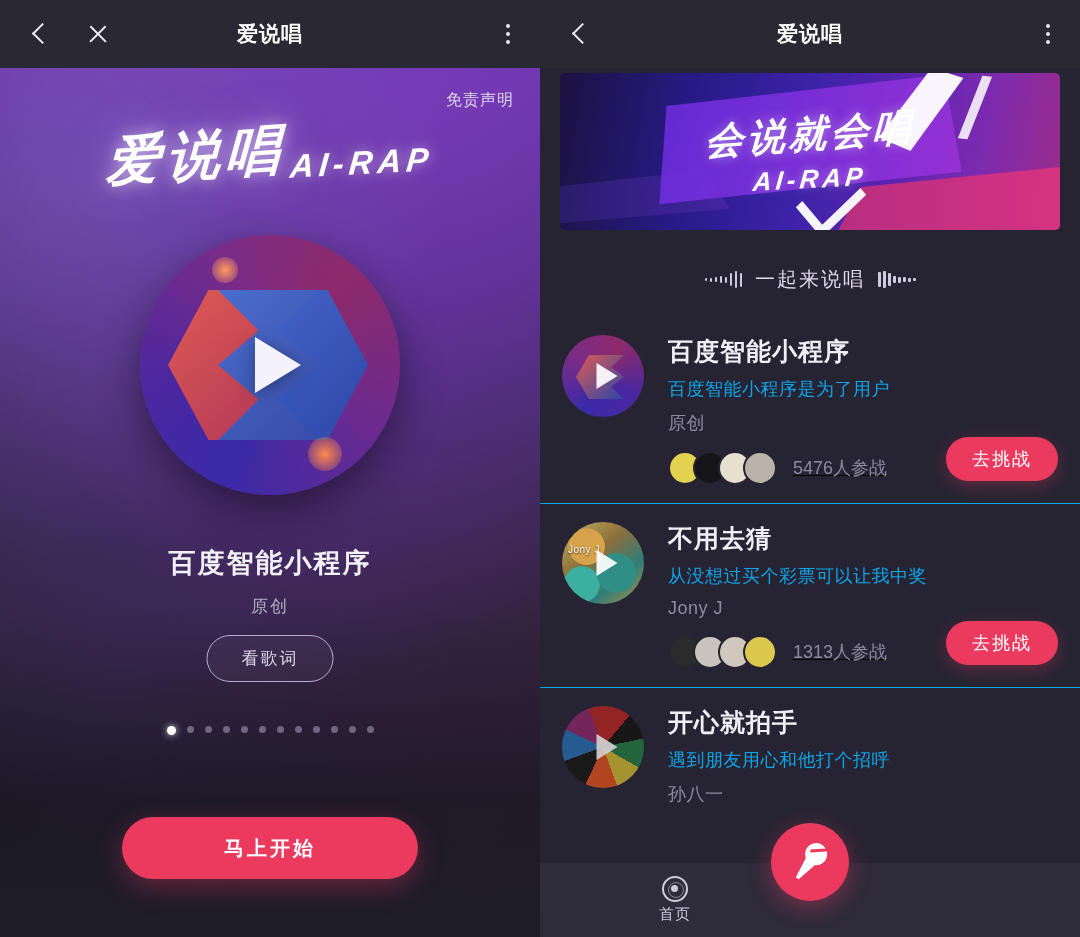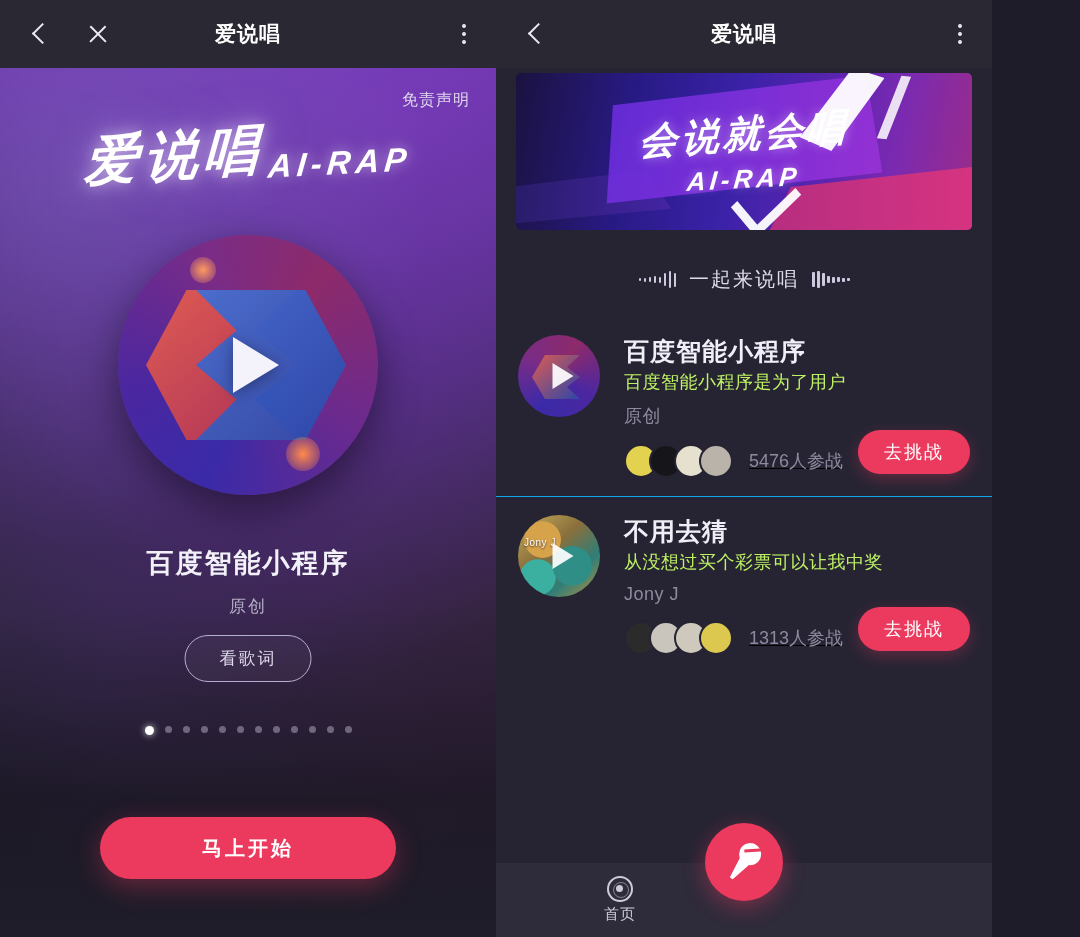--- a/index.html
+++ b/index.html
@@ -1,19 +1,19 @@
 <!DOCTYPE html>
 <html><head>
 <meta charset="utf-8">
 <style>
   * { margin:0; padding:0; box-sizing:border-box; }
   html,body { width:1080px; height:937px; background:#1e1c28; overflow:hidden;
     font-family:"Liberation Sans","DejaVu Sans",sans-serif; }
   .screens { display:flex; width:1080px; height:937px; }
-  .panel { position:relative; width:496px; height:937px; overflow:hidden; }
+  .panel { position:relative; width:540px; height:937px; overflow:hidden; }
 
   
   .topbar { position:relative; height:68px; background:#2a2833; display:flex;
     align-items:center; z-index:30; }
   .tb-left { display:flex; align-items:center; gap:30px; padding-left:26px; }
   .tb-title { position:absolute; left:0; right:0; text-align:center;
     color:#fff; font-size:21px; font-weight:bold; letter-spacing:1px;
     pointer-events:none; }
   .tb-dots { position:absolute; right:30px; display:flex; flex-direction:column;
     gap:4px; align-items:center; }
@@ -156,21 +156,21 @@
       #c9b43a 120deg 160deg,#d8552a 160deg 205deg,#1f1f1f 205deg 250deg,
       #2f6fb0 250deg 295deg,#8e2f6e 295deg 340deg,#b52b2b 340deg 360deg); }
   .cover .ptri { position:absolute; top:50%; left:50%; transform:translate(-50%,-50%);
     width:0; height:0; border-left:21px solid rgba(255,255,255,.92);
     border-top:13px solid transparent; border-bottom:13px solid transparent;
     margin-left:4px; }
   .cover.dim::after { content:""; position:absolute; inset:0; background:rgba(0,0,0,.18); }
 
   .meta { flex:1; padding-left:24px; padding-top:2px; min-width:0; }
   .it-title { color:#f0eef7; font-size:25px; font-weight:bold; letter-spacing:1px; }
-  .it-sub { color:#bef264; font-size:18px; margin-top:2px; letter-spacing:.5px; }
+  .it-sub { color:#0ea5e9; font-size:18px; margin-top:9px; letter-spacing:.5px; }
   .it-author { color:#8d8a9e; font-size:18px; margin-top:10px; letter-spacing:.5px; }
   .it-foot { display:flex; align-items:center; margin-top:16px;text-decoration:underline; }
   .avatars { display:flex; }
   .avatars span { width:34px; height:34px; border-radius:50%; display:block;
     border:2px solid #262433; margin-left:-9px; }
   .avatars span:first-child { margin-left:0; }
   .count { color:#8d8a9e; font-size:18px; margin-left:16px; }
   .chal-btn { position:absolute; right:22px; bottom:22px; background:#ec3a5e; color:#fff;
     font-size:18px; letter-spacing:2px; padding:10px 26px; border-radius:22px;
     cursor:pointer; box-shadow:0 5px 16px rgba(236,58,94,.3); }
@@ -357,20 +357,30 @@
               <span style="background:#c9c5bc"></span>
               <span style="background:#cfc9bd"></span>
               <span style="background:#ddc84f"></span>
             </div>
             <div class="count">1313人参战</div>
           </div>
         </div>
         <div class="chal-btn">去挑战</div>
       </div>
 
+      <div class="item">
+        <div class="cover cv3 dim">
+          <div class="ptri"></div>
+        </div>
+        <div class="meta">
+          <div class="it-title">开心就拍手</div>
+          <div class="it-sub">遇到朋友用心和他打个招呼</div>
+          <div class="it-author">孙八一</div>
+        </div>
+      </div>
 
     </div>
 
     <div class="tabbar">
       <div class="tab active">
         <div class="disc-ico"></div>
         <div class="tlabel">首页</div>
       </div>
       <div class="tab"></div>
     </div>

